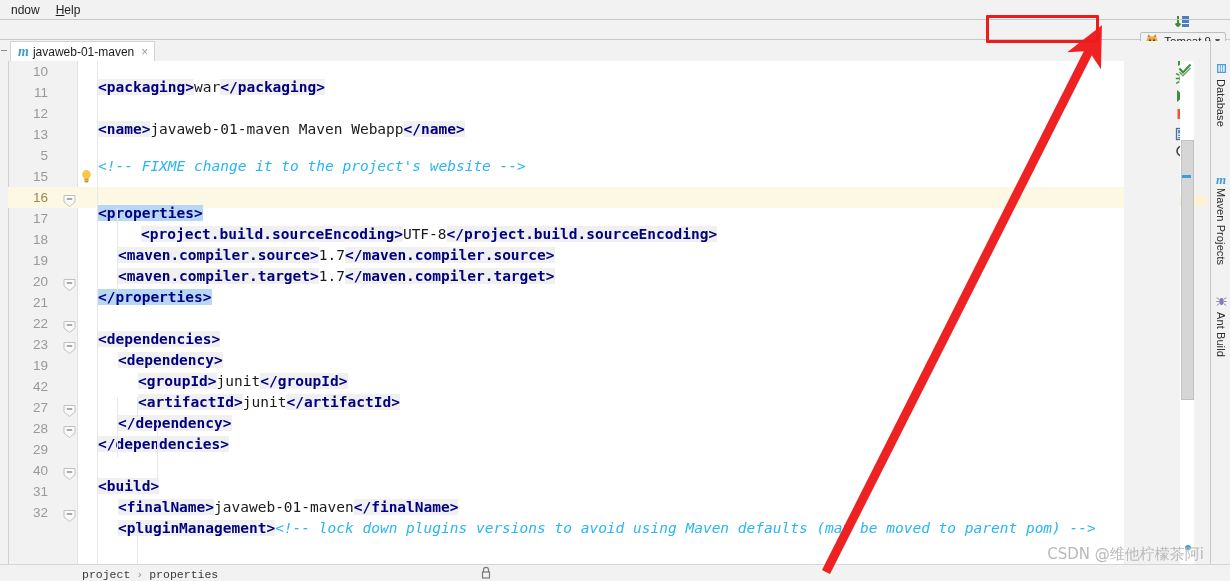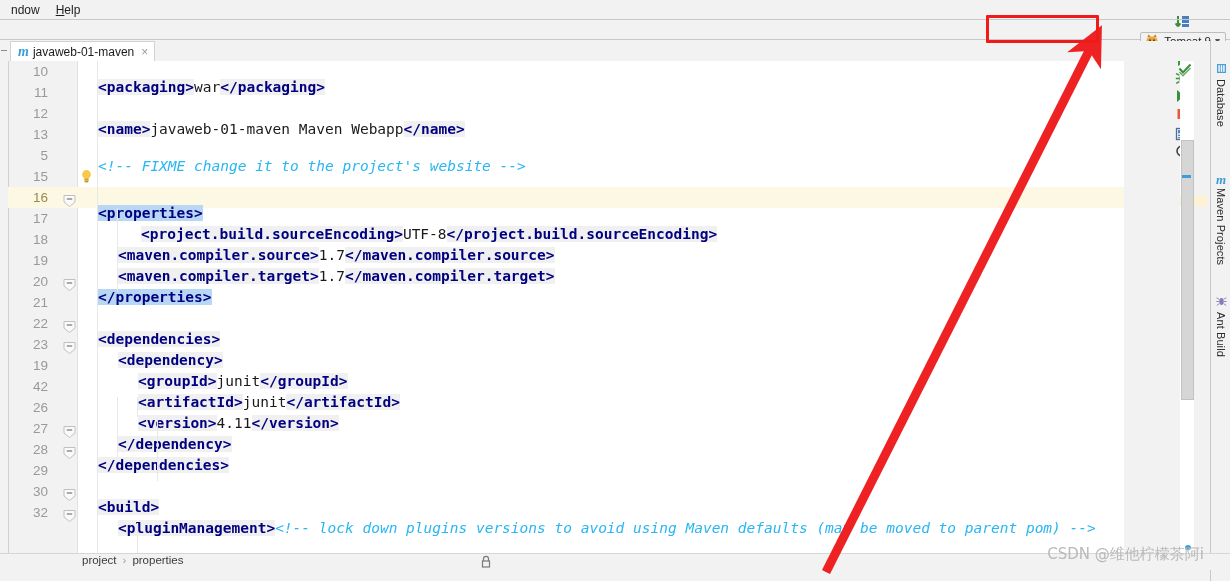--- a/index.html
+++ b/index.html
@@ -158,23 +158,23 @@
     display: flex; flex-direction: column; align-items: center; gap: 3px;
   }
   .rt-label {
     writing-mode: vertical-rl; font-size: 11px; color: #2b2b2b;
     letter-spacing: 0.1px; white-space: nowrap;
   }
   .rt-ico { font-size: 11px; line-height: 11px; }
 
   
   .breadcrumb {
-    position: absolute; left: 0; bottom: 11px; width: 1230px; height: 17px;
+    position: absolute; left: 0; bottom: 0; width: 1230px; height: 17px;
     background: #f2f2f2; border-top: 1px solid #d6d6d6;
-    display: flex; align-items: flex-start; font-size: 11.5px; color: #3a3a3a;
+    display: flex; align-items: flex-end; font-size: 11.5px; color: #3a3a3a; font-family: Liberation Mono, monospace;
   }
   .bc-pad { width: 82px; }
   .bc-sep { margin: 0 6px; color: #9a9a9a; }
   .bc-right { position: absolute; left: 480px; top: 1px; }
 
   .watermark {
     position: absolute; right: 26px; bottom: 17px;
     font-size: 15px; color: #b9b9b9;
     font-family: "DejaVu Sans", sans-serif; white-space: nowrap;
   }
@@ -327,34 +327,34 @@
         <div class="line"><div class="lnum">22</div><div class="fold"><svg width="13" height="12" viewBox="0 0 13 12">
               <path d="M1,0.5 L12,0.5 L12,7 L6.5,11.5 L1,7 Z" fill="#fafafa" stroke="#c0c0c0"></path>
               <line x1="3.8" y1="4" x2="9.2" y2="4" stroke="#777" stroke-width="1.2"></line>
             </svg></div><div class="code" style="left: 98px;"><span class="tag tagbg">&lt;dependencies&gt;</span></div></div>
         <div class="line"><div class="lnum">23</div><div class="fold"><svg width="13" height="12" viewBox="0 0 13 12">
               <path d="M1,0.5 L12,0.5 L12,7 L6.5,11.5 L1,7 Z" fill="#fafafa" stroke="#c0c0c0"></path>
               <line x1="3.8" y1="4" x2="9.2" y2="4" stroke="#777" stroke-width="1.2"></line>
             </svg></div><div class="code" style="left: 118px;"><span class="tag tagbg">&lt;dependency&gt;</span></div></div>
         <div class="line"><div class="lnum">19</div><div class="code" style="left: 138px;"><span class="tag tagbg">&lt;groupId&gt;</span><span class="txt">junit</span><span class="tag tagbg">&lt;/groupId&gt;</span></div></div>
         <div class="line"><div class="lnum">42</div><div class="code" style="left: 138px; text-align: center;"><span class="tag tagbg">&lt;artifactId&gt;</span><span class="txt">junit</span><span class="tag tagbg">&lt;/artifactId&gt;</span></div></div>
-        <div class="line"><div class="lnum">26</div><div class="code" style="left: 138px;"><span class="tag tagbg">&lt;version&gt;</span><span class="txt">4.11</span><span class="tag tagbg">&lt;/version&gt;</span></div></div>
         <div class="line"><div class="lnum">27</div><div class="fold"><svg width="13" height="12" viewBox="0 0 13 12">
               <path d="M1,0.5 L12,0.5 L12,7 L6.5,11.5 L1,7 Z" fill="#fafafa" stroke="#c0c0c0"></path>
               <line x1="3.8" y1="4" x2="9.2" y2="4" stroke="#777" stroke-width="1.2"></line>
             </svg></div><div class="code" style="left: 118px;"><span class="tag tagbg">&lt;/dependency&gt;</span></div></div>
         <div class="line"><div class="lnum">28</div><div class="fold"><svg width="13" height="12" viewBox="0 0 13 12">
               <path d="M1,0.5 L12,0.5 L12,7 L6.5,11.5 L1,7 Z" fill="#fafafa" stroke="#c0c0c0"></path>
               <line x1="3.8" y1="4" x2="9.2" y2="4" stroke="#777" stroke-width="1.2"></line>
             </svg></div><div class="code" style="left: 98px;"><span class="tag tagbg">&lt;/dependencies&gt;</span></div></div>
         <div class="line"><div class="lnum">29</div><div class="code" style="left: 98px;"></div></div>
-        <div class="line"><div class="lnum">30</div><div class="fold"><svg width="13" height="12" viewBox="0 0 13 12">
+        <div class="line"><div class="lnum">40</div><div class="fold"><svg width="13" height="12" viewBox="0 0 13 12">
               <path d="M1,0.5 L12,0.5 L12,7 L6.5,11.5 L1,7 Z" fill="#fafafa" stroke="#c0c0c0"></path>
               <line x1="3.8" y1="4" x2="9.2" y2="4" stroke="#777" stroke-width="1.2"></line>
             </svg></div><div class="code" style="left: 98px;"><span class="tag tagbg">&lt;build&gt;</span></div></div>
+        <div class="line"><div class="lnum">31</div><div class="code" style="left: 118px;"><span class="tag tagbg">&lt;finalName&gt;</span><span class="txt">javaweb-01-maven</span><span class="tag tagbg">&lt;/finalName&gt;</span></div></div>
         <div class="line"><div class="lnum">32</div><div class="fold"><svg width="13" height="12" viewBox="0 0 13 12">
               <path d="M1,0.5 L12,0.5 L12,7 L6.5,11.5 L1,7 Z" fill="#fafafa" stroke="#c0c0c0"></path>
               <line x1="3.8" y1="4" x2="9.2" y2="4" stroke="#777" stroke-width="1.2"></line>
             </svg></div><div class="code" style="left: 118px;"><span class="tag tagbg">&lt;pluginManagement&gt;</span><span class="cmt">&lt;!-- lock down plugins versions to avoid using Maven defaults (may be moved to parent pom) --&gt;</span></div></div>
       </div>
   <div class="iguide" style="left: 97px; top: 0px; height: 503px;"></div>
       <div class="iguide" style="left: 117px; top: 147px; height: 84px;"></div>
       <div class="iguide" style="left: 117px; top: 336px; height: 60px;"></div>
       <div class="iguide" style="left: 137px; top: 336px; height: 20px;"></div>
       <div class="iguide" style="left: 137px; top: 462px; height: 41px;"></div>

